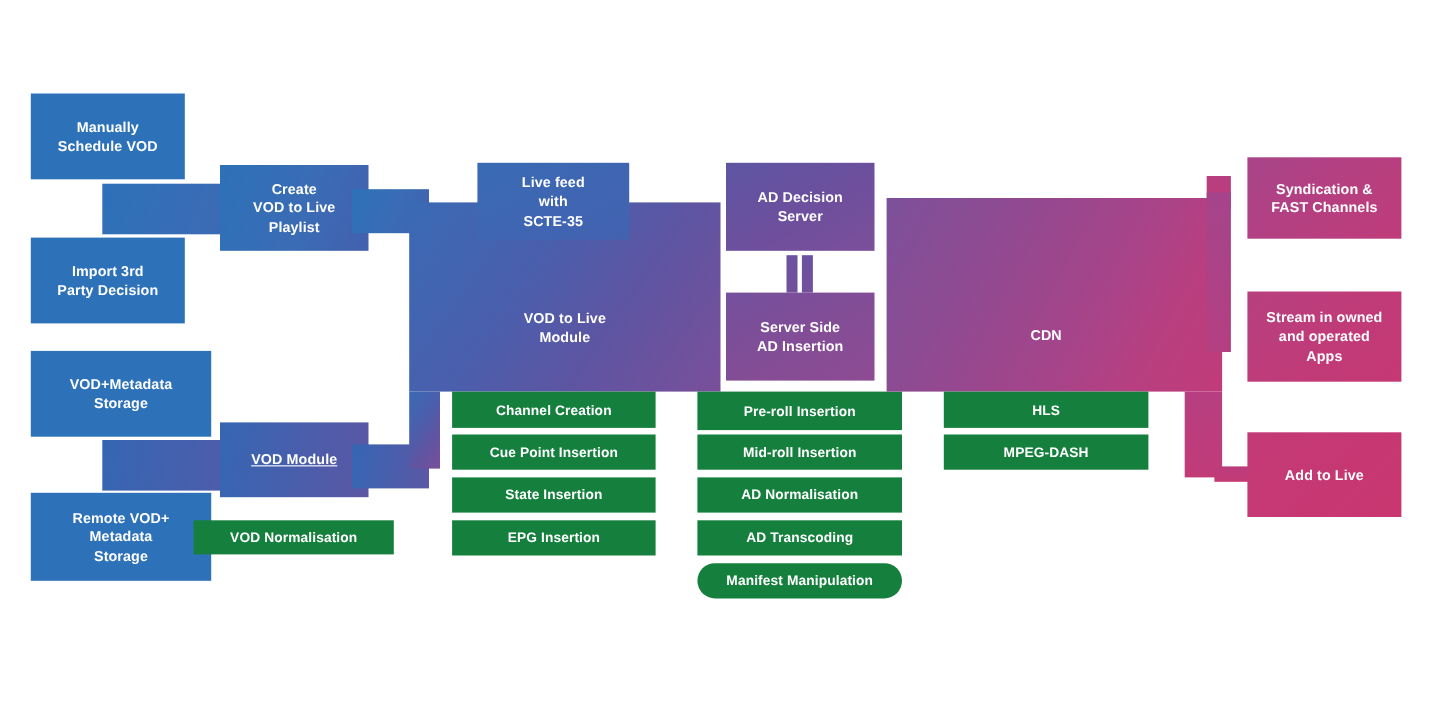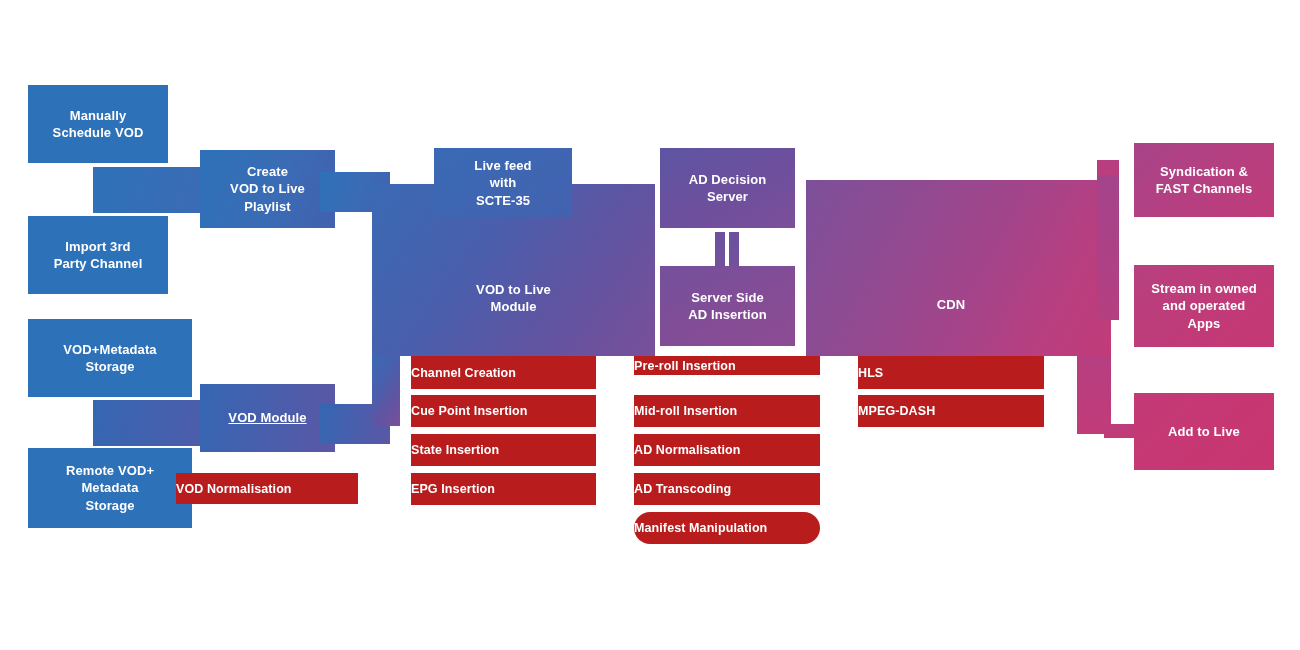--- a/index.html
+++ b/index.html
@@ -53,44 +53,44 @@
   
   .pink1 { background: linear-gradient(135deg, #a84489 0%, #b63f80 55%, #bf3c7a 100%); }
   .pink2 { background: linear-gradient(135deg, #b7407f 0%, #c03b78 55%, #c53874 100%); }
   .pink3 { background: linear-gradient(135deg, #c33a76 0%, #c93670 100%); }
   .pinkbar1 { background: linear-gradient(180deg, #a5448b 0%, #b43f81 100%); }
   .pinkbar2 { background: linear-gradient(180deg, #bb3d7d 0%, #c43974 100%); }
   
   .grey {
     position: absolute;
     box-sizing: border-box;
-    background: #b91c1c;
+    background: #15803d;
     color: #ffffff;
     font-weight: bold;
     font-size: 12.5px;
     display: flex;
     align-items: center;
-    justify-content: flex-start;
+    justify-content: center;
     text-align: center;
     letter-spacing: 0.1px;
   }
 </style>
 </head>
 <body>
 
 <div id="diagram">
 
   <div class="node blue-flat" style="left:28px; top:85px; width:140px; height:78px;">
     <span>Manually
 Schedule VOD</span>
   </div>
 
   <div class="node blue-flat" style="left:28px; top:216px; width:140px; height:78px;">
     <span>Import 3rd
-Party Channel</span>
+Party Decision</span>
   </div>
 
   <div class="node blue-flat" style="left:28px; top:319px; width:164px; height:78px;">
     <span>VOD+Metadata
 Storage</span>
   </div>
 
   <div class="node blue-flat" style="left:28px; top:448px; width:164px; height:80px;">
     <span>Remote VOD+
 Metadata
@@ -153,21 +153,21 @@
   </div>
 
   <div class="bar purp-bar" style="left:715px; top:232px; width:10px; height:34px;"></div>
   <div class="bar purp-bar" style="left:729px; top:232px; width:10px; height:34px;"></div>
 
   <div class="node purp-grad2" style="left:660px; top:266px; width:135px; height:80px;">
     <span>Server Side
 AD Insertion</span>
   </div>
 
-  <div class="grey" style="left:634px; top:356px; width:186px; height:19px;">
+  <div class="grey" style="left:634px; top:356px; width:186px; height:35px;">
     <span>Pre-roll Insertion</span>
   </div>
   <div class="grey" style="left:634px; top:395px; width:186px; height:32px;">
     <span>Mid-roll Insertion</span>
   </div>
   <div class="grey" style="left:634px; top:434px; width:186px; height:32px;">
     <span>AD Normalisation</span>
   </div>
   <div class="grey" style="left:634px; top:473px; width:186px; height:32px;">
     <span>AD Transcoding</span>

